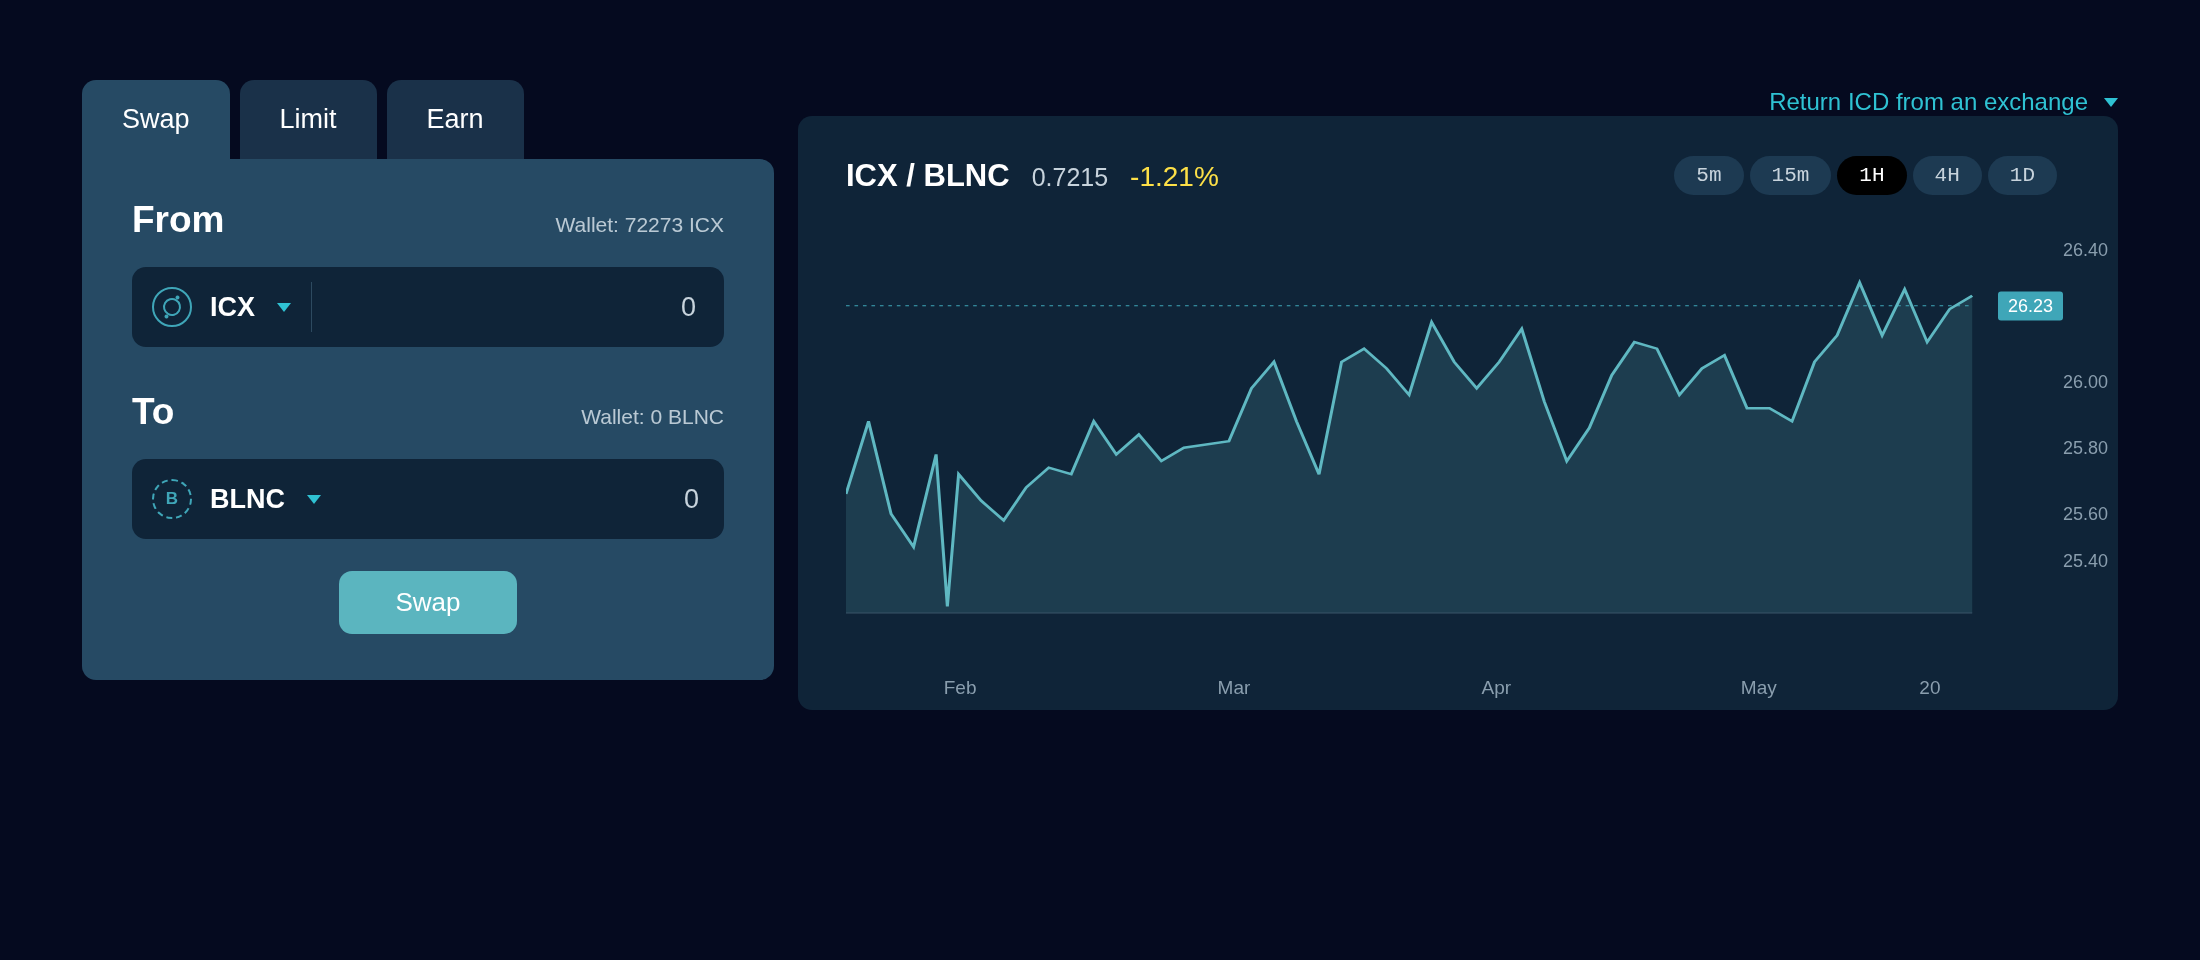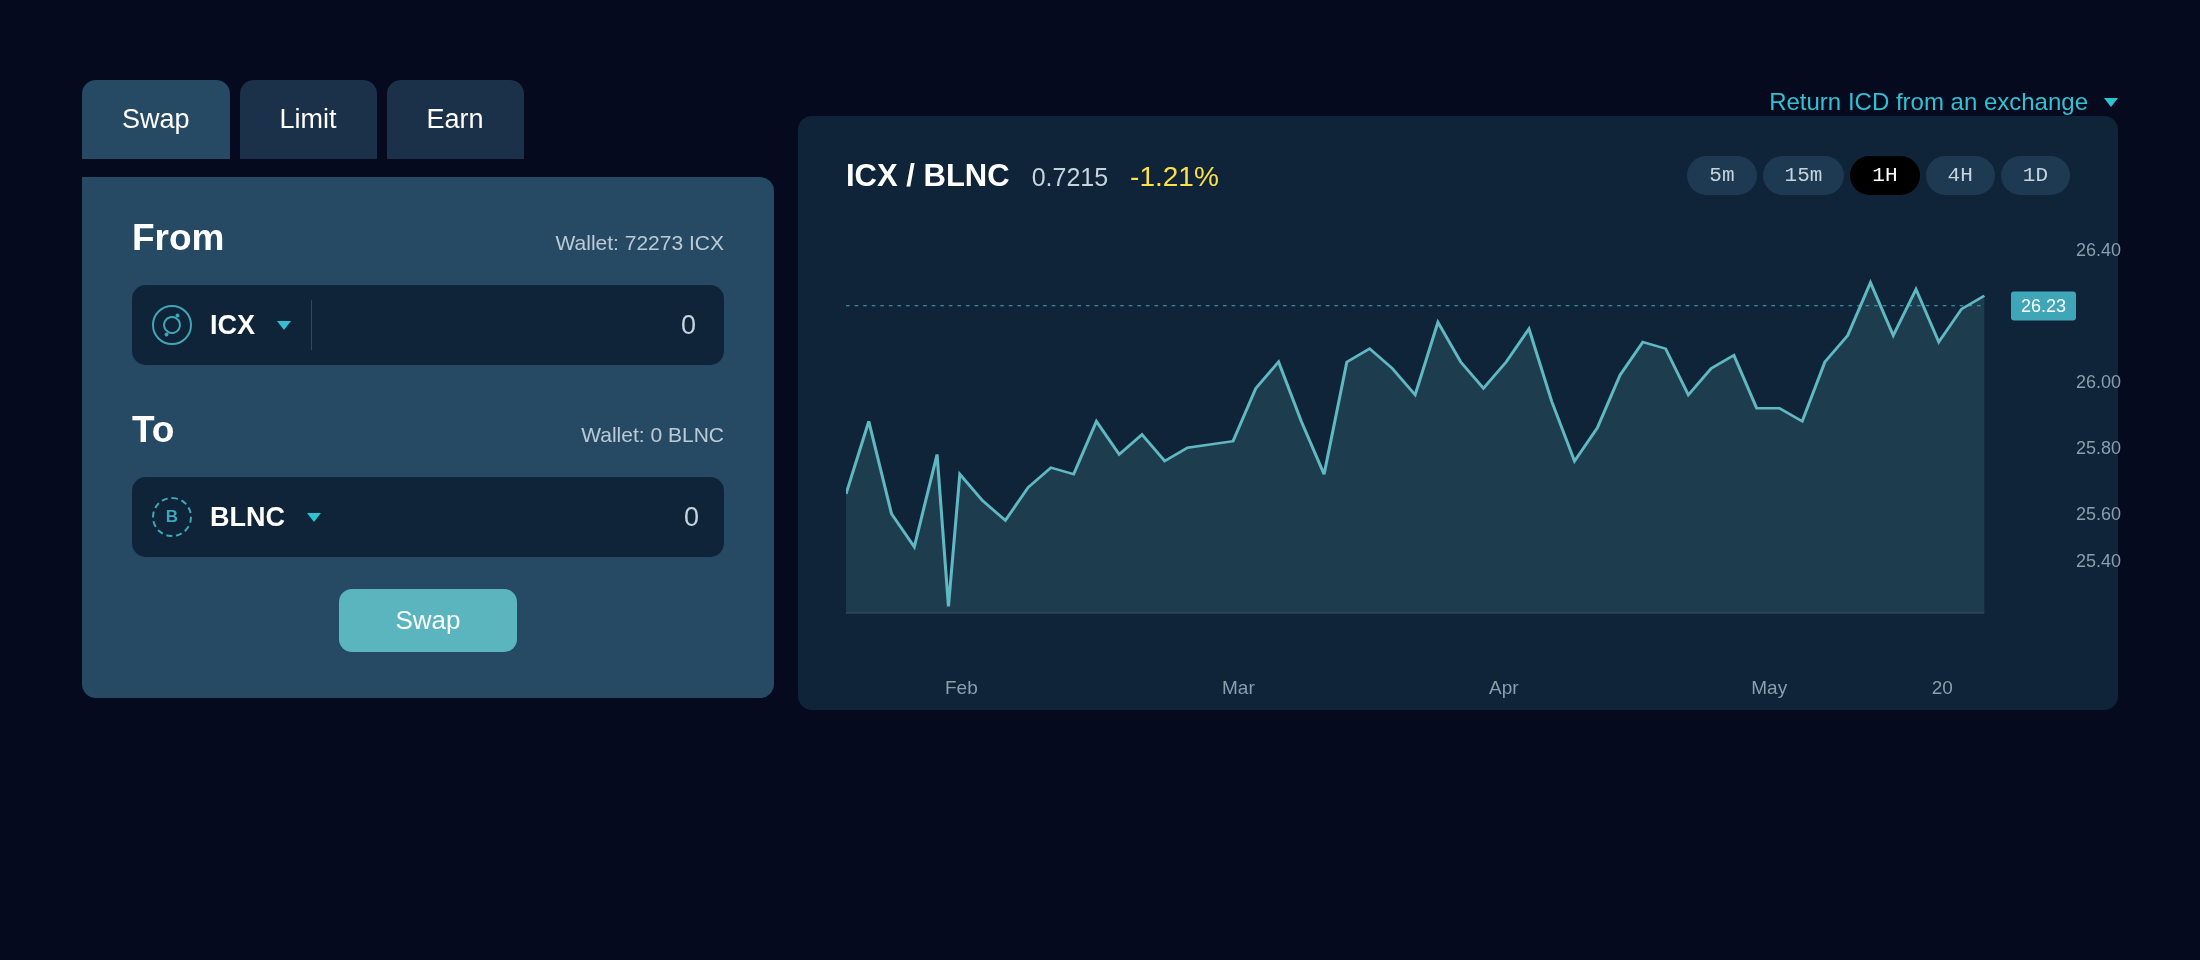--- a/index.html
+++ b/index.html
@@ -20,21 +20,20 @@
   padding:24px 40px;
   font-size:27px;
   cursor:pointer;
   color:#fff;
 }
 .tab.active { background:#264a64; border-radius:14px 14px 0 0; }
 .swap-panel {
   background:#264a64;
   border-radius:0 14px 14px 14px;
   padding:40px 50px 46px 50px;
-  margin-top:18px;
 }
 .section-row { display:flex; justify-content:space-between; align-items:baseline; margin-bottom:26px; }
 .section-label { font-size:37px; font-weight:700; }
 .wallet-info { font-size:21px; color:#d4e0e8; opacity:.85; }
 .token-input {
   background:#0f2438;
   border-radius:14px;
   display:flex;
   align-items:center;
   height:80px;
@@ -88,21 +87,21 @@
 }
 .right-col { flex:1; padding-top:8px; }
 .return-link {
   text-align:right; color:#2fc2d3; font-size:24px;
   display:flex; justify-content:flex-end; align-items:center; gap:12px;
   cursor:pointer; 
 }
 .chart-panel {
   background:#0f2438;
   border-radius:14px;
-  padding:40px 48px 36px 48px;
+  padding:40px 61px 36px 48px;
   height:594px;
 }
 .chart-header { display:flex; justify-content:space-between; align-items:center; margin-bottom:38px; }
 .pair-block { display:flex; align-items:baseline; gap:22px; }
 .pair-name { font-size:31px; font-weight:700; }
 .pair-price { font-size:25px; color:#c7d3dc; }
 .pair-change { font-size:28px; color:#fde047; }
 .tf-group { display:flex; gap:6px; }
 .tf-btn {
   background:#1d3a52;

